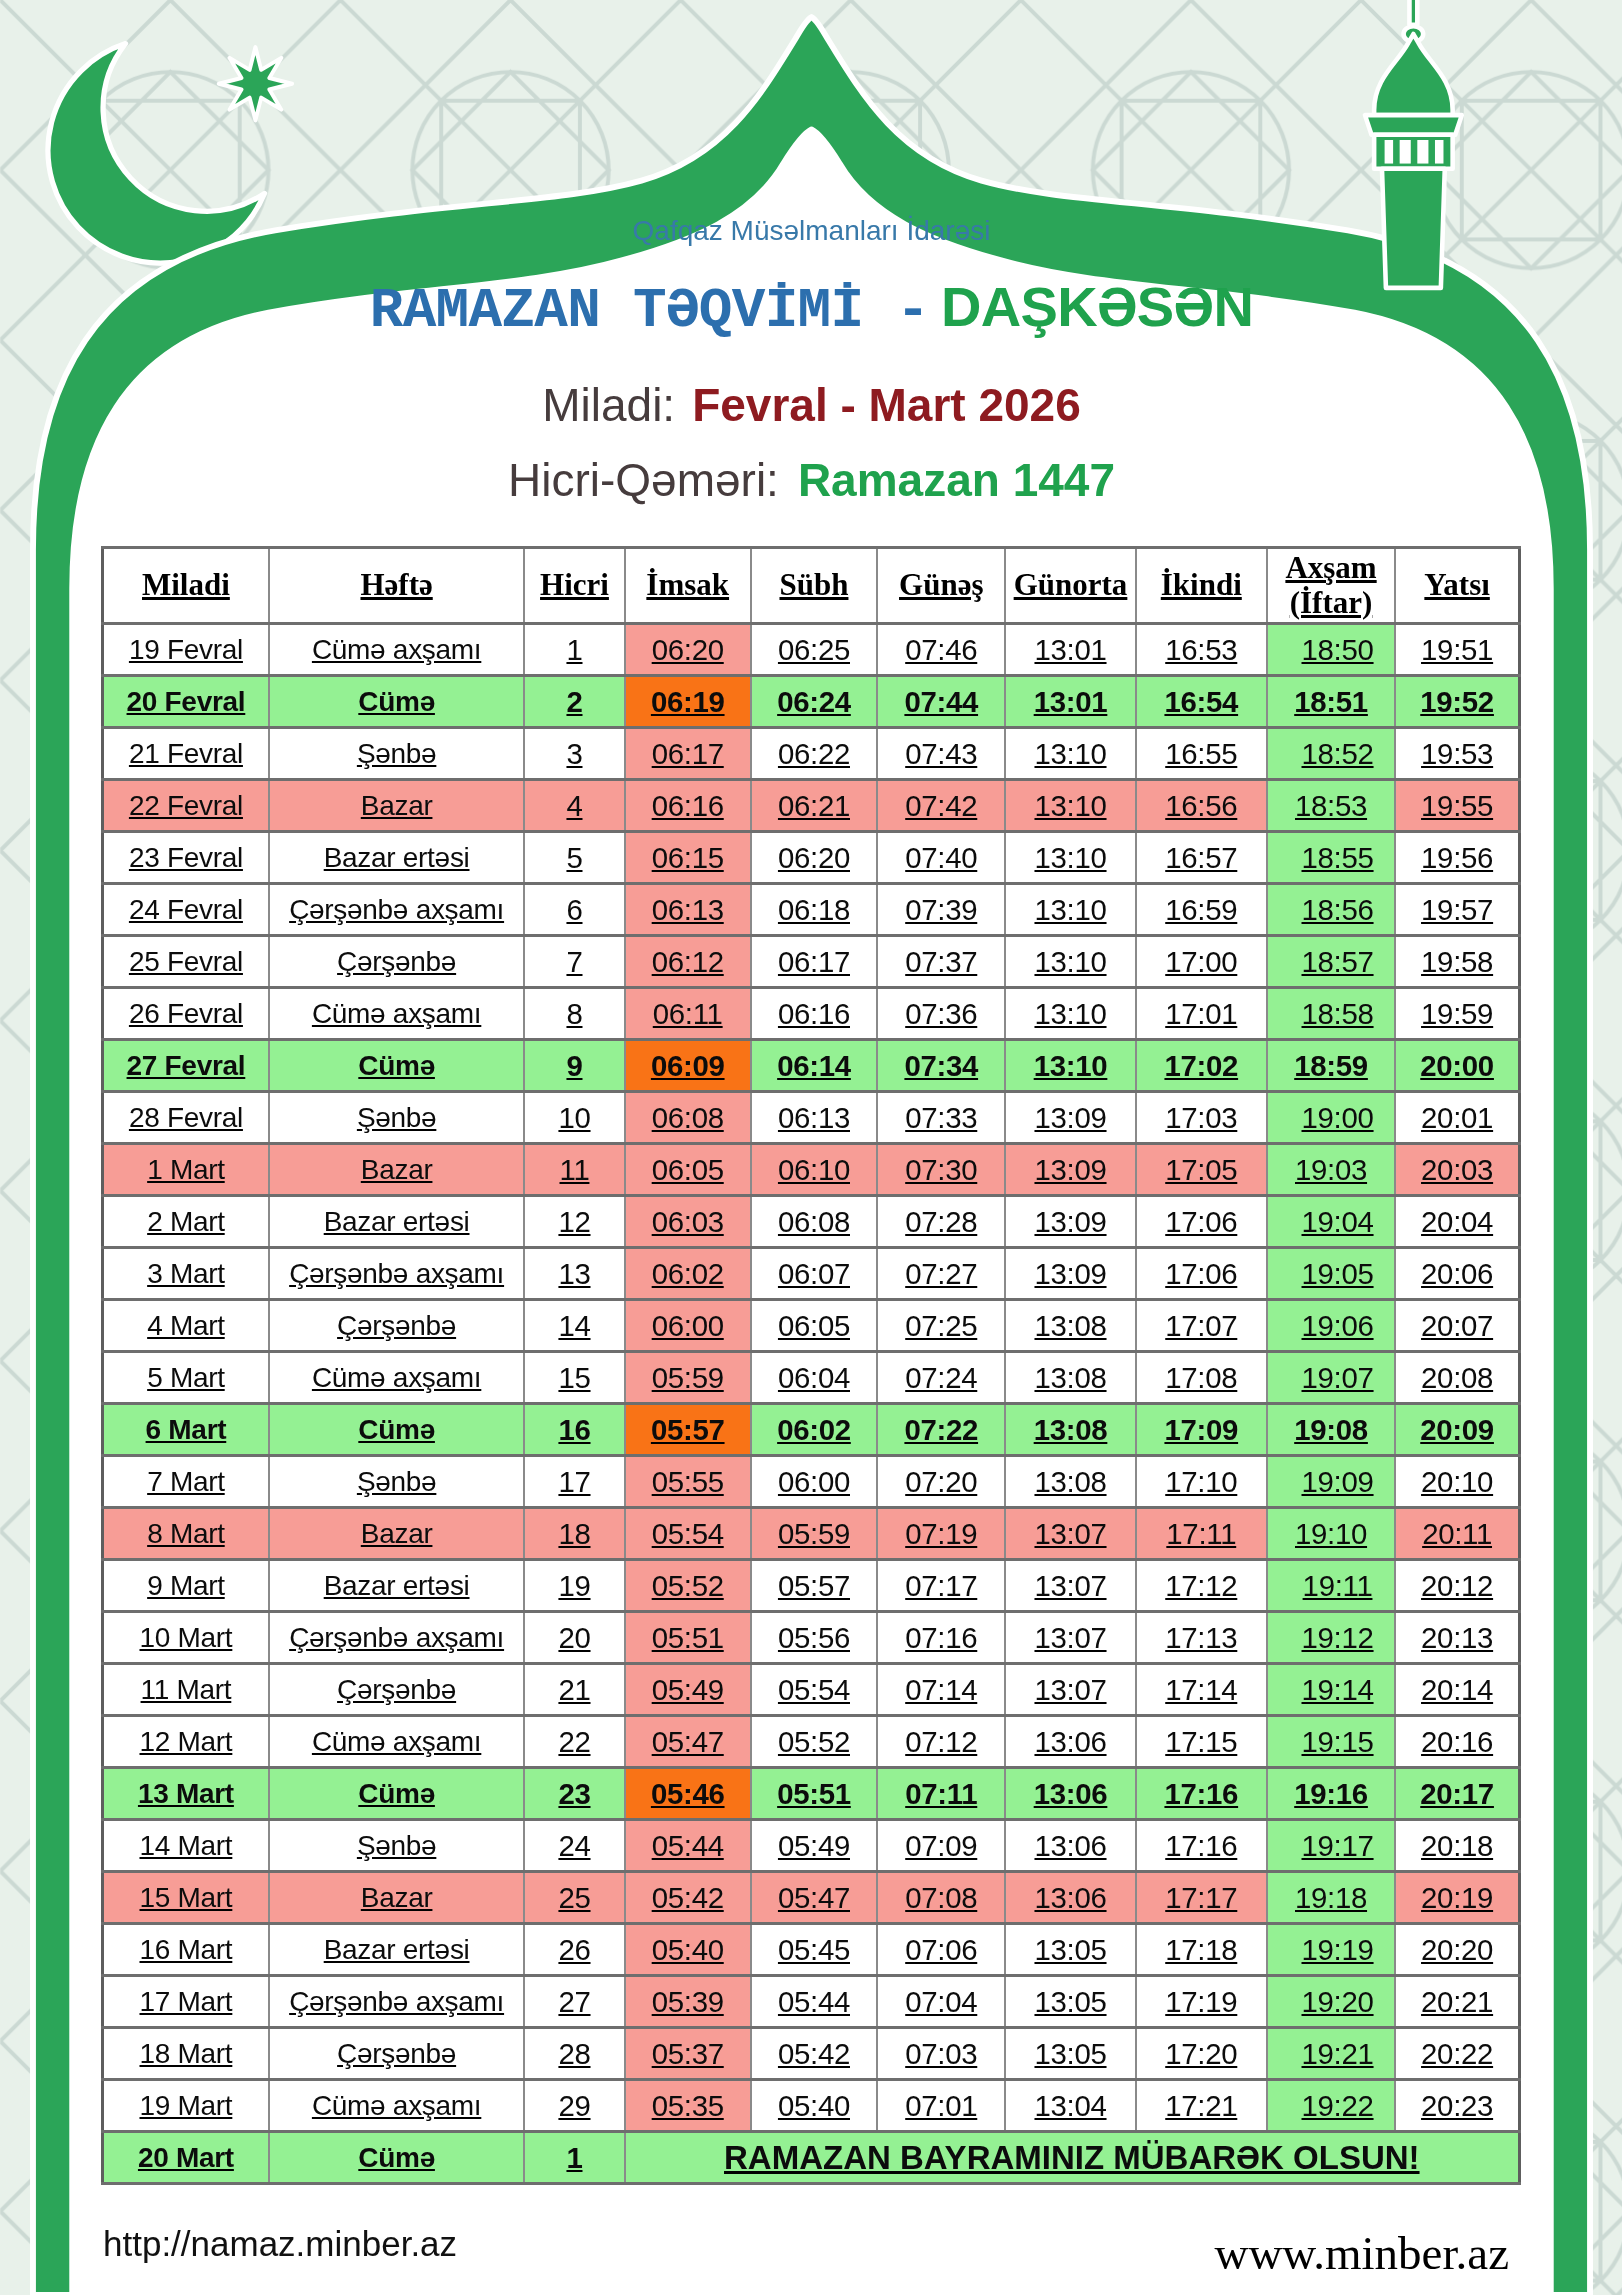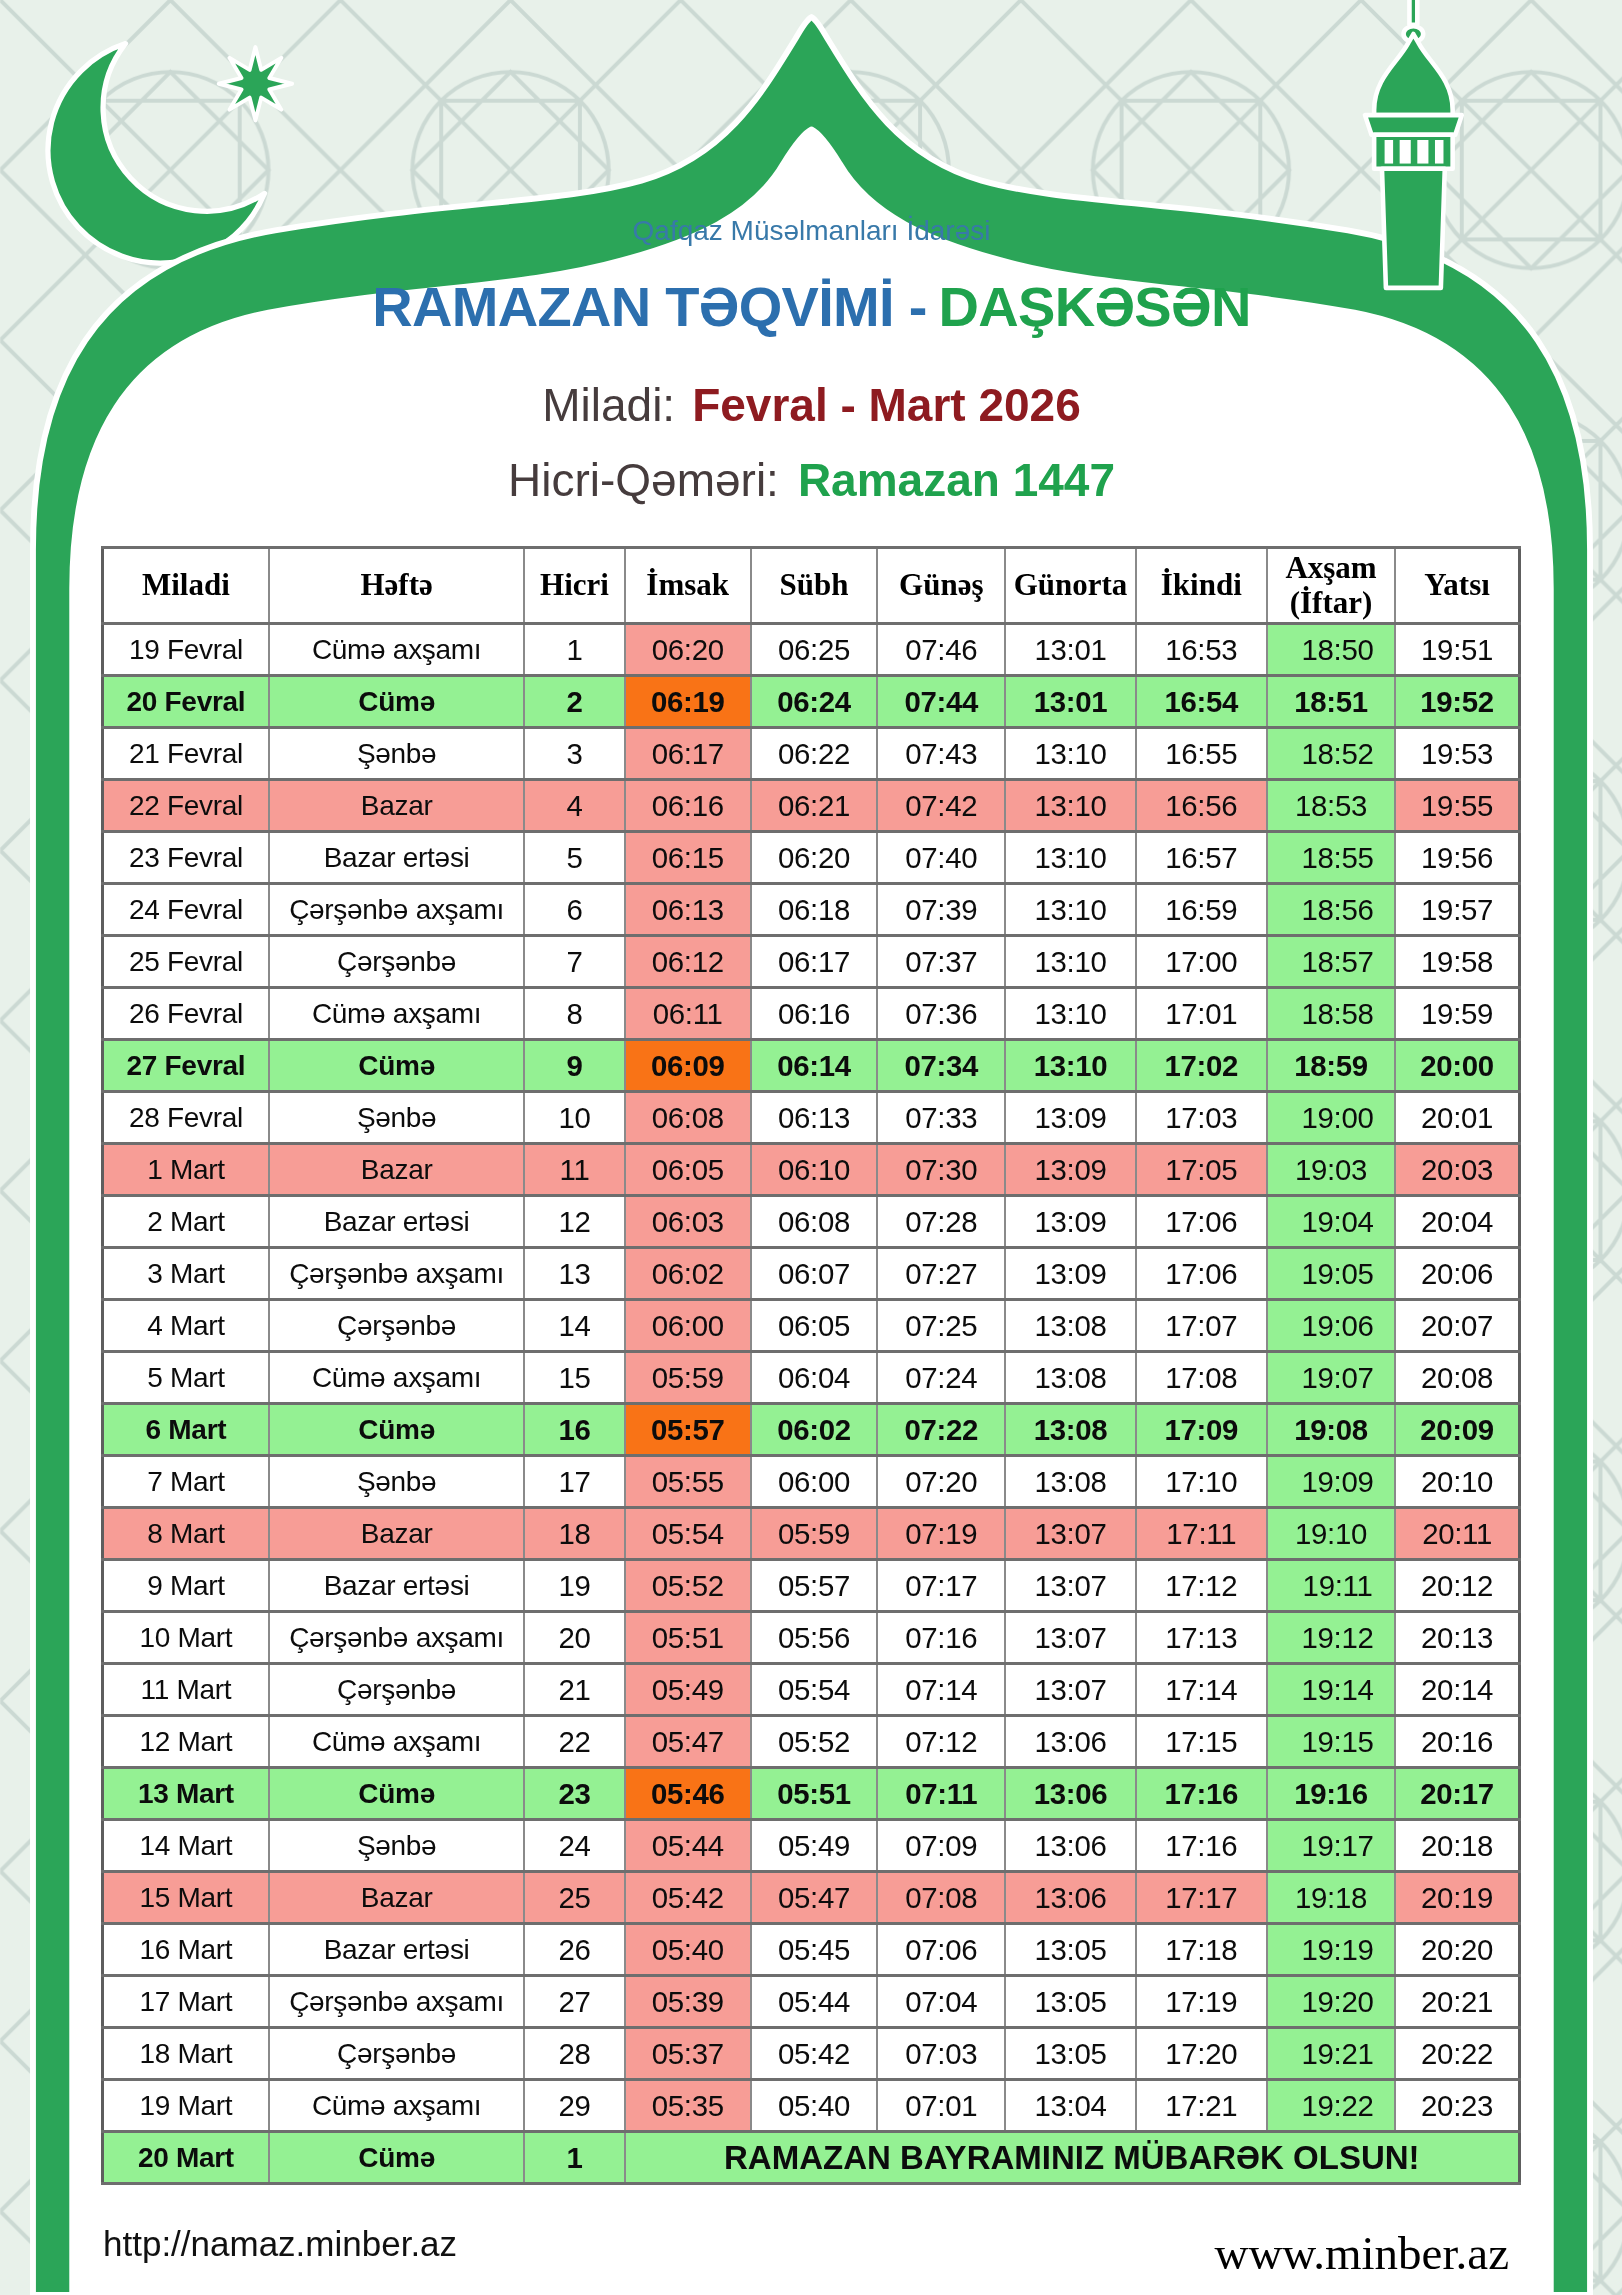--- a/index.html
+++ b/index.html
@@ -11,33 +11,34 @@
     background:#e8f1ea;
     font-family:"Liberation Sans", sans-serif;
   }
   svg.deco{position:absolute;top:0;left:0;z-index:0;display:block;}
   .overlay{position:absolute;z-index:2;}
 
   
   .hline{left:72px;width:1479px;text-align:center;white-space:nowrap;}
   .org{top:215px;font-size:28px;color:#3879A9;font-weight:400;}
   .main-title{top:274px;font-size:56px;font-weight:bold;letter-spacing:-0.7px;}
-  .main-title .t-blue{color:#2C6FAE;}
+  .main-title .t-blue{color:#2C6FAE;font-family:Liberation Mono, monospace;}
   .main-title .t-green{color:#1FA24D;margin-left:11.8px;}
   .sub{font-size:46px;color:#463C3D;}
   .miladi{top:378px;}
   .hicri{top:453px;}
   .sub .v-red{color:#8E1B20;font-weight:bold;margin-left:17px;}
   .sub .v-green{color:#1FA24D;font-weight:bold;margin-left:19px;}
 
   
   table.prayer{
     position:absolute;left:101px;top:546px;width:1420px;z-index:2;
     border-collapse:collapse;table-layout:fixed;background:#ffffff;
     border:3.9px solid #5e5e5e;
+    text-decoration:underline;
   }
   th,td{
     border-left:2px solid #8a8a8a;border-right:2px solid #8a8a8a;
     border-top:3.3px solid #6e6e6e;border-bottom:3.3px solid #6e6e6e;
     text-align:center;vertical-align:middle;overflow:hidden;
   }
   th{
     font-family:"Liberation Serif", serif;
     font-size:31px;font-weight:bold;color:#000;
     height:73px;line-height:1.12;padding:0 2.6px;background:#fff;

